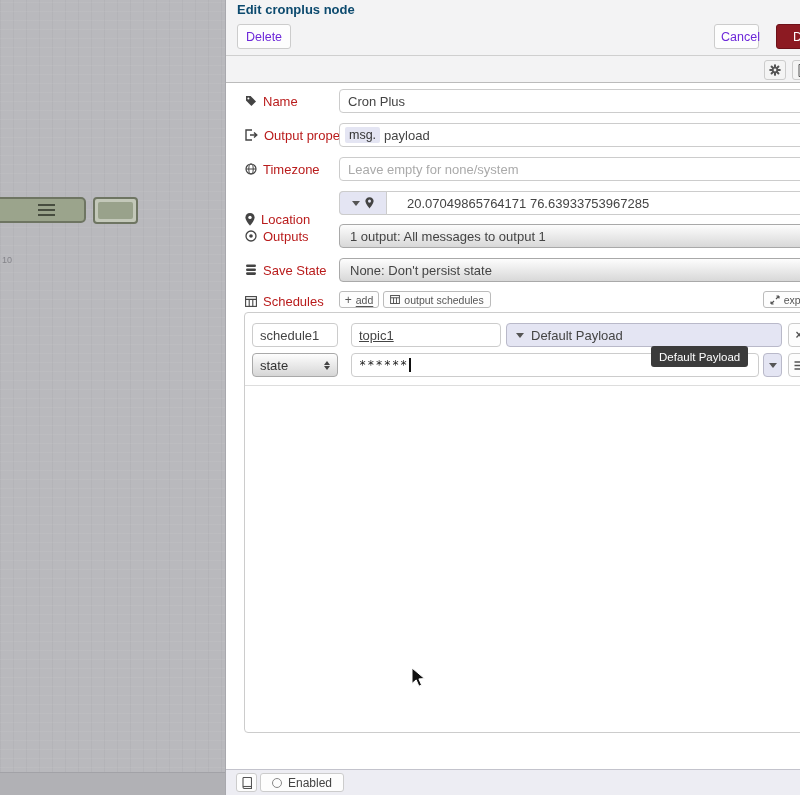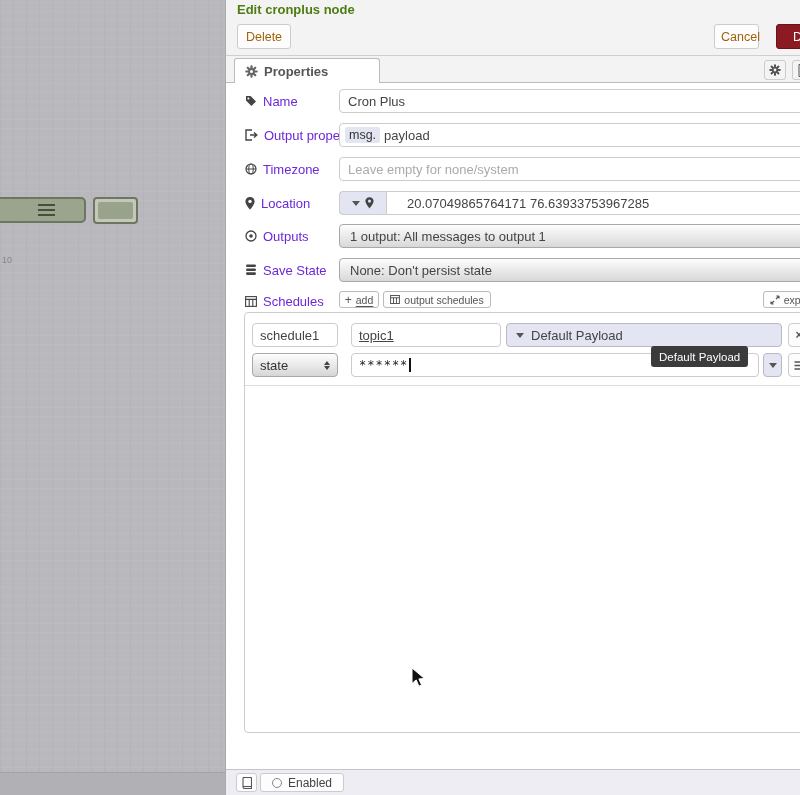--- a/index.html
+++ b/index.html
@@ -18,37 +18,37 @@
     border:2px solid #6e7562;border-radius:4px;box-sizing:border-box;}
   .ws-port i{position:absolute;inset:3px;background:#99a28b;border-radius:2px;display:block;}
   .ws-text{position:absolute;left:2px;top:227px;font-size:9px;color:#84848a;margin-top:28px;}
   .ws-bottom{position:absolute;left:0;top:772px;width:225px;height:23px;background:#b1b1b5;border-top:1px solid #a2a2a7;}
 
   
   .tray{position:absolute;left:225px;top:0;width:575px;height:795px;background:#fff;
         border-left:1px solid #a8a8ad;box-sizing:content-box;overflow:hidden;}
 
   .tray-header{position:absolute;left:0;top:0;width:100%;height:56px;background:#f3f3f4;border-bottom:1px solid #cfcfcf;box-sizing:border-box;}
-  .tray-title{position:absolute;left:11px;top:2px;font-size:13px;font-weight:bold;color:#4d7c0f;}
-  .btn{box-sizing:border-box;font-size:12.5px;color:#a16207;background:#fdfdfd;border:1px solid #ccc;
+  .tray-title{position:absolute;left:11px;top:2px;font-size:13px;font-weight:bold;color:#0c4a6e;}
+  .btn{box-sizing:border-box;font-size:12.5px;color:#6d28d9;background:#fdfdfd;border:1px solid #ccc;
        border-radius:3px;text-align:center;line-height:23px;height:25px;position:absolute;top:24px;cursor:pointer;}
   .btn-delete{left:11px;width:54px;}
   .btn-cancel{left:488px;width:45px;}
   .btn-done{left:550px;width:64px;background:#8c1a22;border-color:#6d1119;color:#fff;}
 
   .tabbar{position:absolute;left:0;top:56px;width:100%;height:27px;background:#f3f3f4;border-bottom:1px solid #bbb;box-sizing:border-box;}
   .tab-active{position:absolute;left:8px;top:2px;width:146px;height:25px;box-sizing:border-box;background:#fff;
     border:1px solid #bbb;border-bottom:none;border-radius:3px 3px 0 0;padding:0 10px;display:flex;align-items:center;gap:6px;
     font-size:13px;font-weight:bold;color:#555;z-index:2;}
   .tab-btn{position:absolute;top:4px;width:22px;height:20px;background:#f4f4f4;border:1px solid #ccc;border-radius:3px;
     display:flex;align-items:center;justify-content:center;color:#555;box-sizing:border-box;}
   .tab-btn.gear{left:538px;} .tab-btn.doc{left:566px;}
 
   
-  .row-label{position:absolute;left:19px;height:24px;display:flex;align-items:center;gap:6px;font-size:13px;color:#6d28d9;}
+  .row-label{position:absolute;left:19px;height:24px;display:flex;align-items:center;gap:6px;font-size:13px;color:#b91c1c;}
   .nr-input,.nr-fakeinput,.nr-select{position:absolute;left:113px;width:475px;height:24px;box-sizing:border-box;
     border:1px solid #ccc;border-radius:4px;background:#fff;font-size:13px;color:#444;font-family:"Liberation Sans","DejaVu Sans",sans-serif;}
   .nr-input{padding:0 8px;}
   .nr-input::placeholder{color:#aaa;}
   .nr-fakeinput{display:flex;align-items:center;padding:0 5px;gap:4px;}
   .nr-select{border-color:#a9a9a9;background:linear-gradient(#fdfdfd,#d8d8d8);display:flex;align-items:center;padding:0 10px;}
   .chip{background:#e4e5f3;border-radius:2px;padding:1px 4px;font-size:12.5px;color:#333;}
   .loc-prefix{width:46px;align-self:stretch;margin:-1px 0 -1px -6px;background:#e4e5f3;border:1px solid #ccc;
     border-radius:4px 0 0 4px;display:flex;align-items:center;justify-content:center;gap:5px;color:#444;}
   .caret{width:0;height:0;border-left:4px solid transparent;border-right:4px solid transparent;border-top:5px solid #555;display:inline-block;}
@@ -108,33 +108,20 @@
 <div class="tray">
 
   <div class="tray-header">
     <div class="tray-title">Edit cronplus node</div>
     <button class="btn btn-delete">Delete</button>
     <button class="btn btn-cancel">Cancel</button>
     <button class="btn btn-done">Done</button>
   </div>
 
   <div class="tabbar">
-    <div class="tab-active">
-      <svg class="ic" width="13" height="13" viewBox="0 0 13 13">
-        <g fill="#666">
-          <rect x="5.4" y="0.2" width="2.2" height="12.6" rx="1"></rect>
-          <rect x="5.4" y="0.2" width="2.2" height="12.6" rx="1" transform="rotate(45 6.5 6.5)"></rect>
-          <rect x="5.4" y="0.2" width="2.2" height="12.6" rx="1" transform="rotate(90 6.5 6.5)"></rect>
-          <rect x="5.4" y="0.2" width="2.2" height="12.6" rx="1" transform="rotate(135 6.5 6.5)"></rect>
-          <circle cx="6.5" cy="6.5" r="3.4"></circle>
-        </g>
-        <circle cx="6.5" cy="6.5" r="1.5" fill="#fff"></circle>
-      </svg>
-      <span>Properties</span>
-    </div>
     <div class="tab-btn gear">
       <svg class="ic" width="12" height="12" viewBox="0 0 13 13">
         <g fill="#555">
           <rect x="5.4" y="0.2" width="2.2" height="12.6" rx="1"></rect>
           <rect x="5.4" y="0.2" width="2.2" height="12.6" rx="1" transform="rotate(45 6.5 6.5)"></rect>
           <rect x="5.4" y="0.2" width="2.2" height="12.6" rx="1" transform="rotate(90 6.5 6.5)"></rect>
           <rect x="5.4" y="0.2" width="2.2" height="12.6" rx="1" transform="rotate(135 6.5 6.5)"></rect>
           <circle cx="6.5" cy="6.5" r="3.4"></circle>
         </g>
         <circle cx="6.5" cy="6.5" r="1.5" fill="#f4f4f4"></circle>
@@ -172,21 +159,21 @@
   <div class="row-label" style="top:157px">
     <svg class="ic" width="12" height="12" viewBox="0 0 12 12">
       <circle cx="6" cy="6" r="5" fill="none" stroke="#444" stroke-width="1.2"></circle>
       <ellipse cx="6" cy="6" rx="2.2" ry="5" fill="none" stroke="#444" stroke-width="1"></ellipse>
       <path d="M1 6h10" stroke="#444" stroke-width="1"></path>
     </svg>
     <span>Timezone</span>
   </div>
   <input class="nr-input" style="top: 157px;" readonly="" placeholder="Leave empty for none/system">
 
-  <div class="row-label" style="top:191px">
+  <div class="row-label" style="top:207px">
     <svg class="ic" width="10" height="13" viewBox="0 0 10 13">
       <path d="M5 0C2.2 0 .4 2 .4 4.4.4 7.4 5 12.6 5 12.6S9.6 7.4 9.6 4.4C9.6 2 7.8 0 5 0z" fill="#444"></path>
       <circle cx="5" cy="4.4" r="1.7" fill="#fff"></circle>
     </svg>
     <span>Location</span>
   </div>
   <div class="nr-fakeinput" style="top:191px">
     <span class="loc-prefix">
       <span class="caret"></span>
       <svg class="ic" width="9" height="12" viewBox="0 0 10 13">

